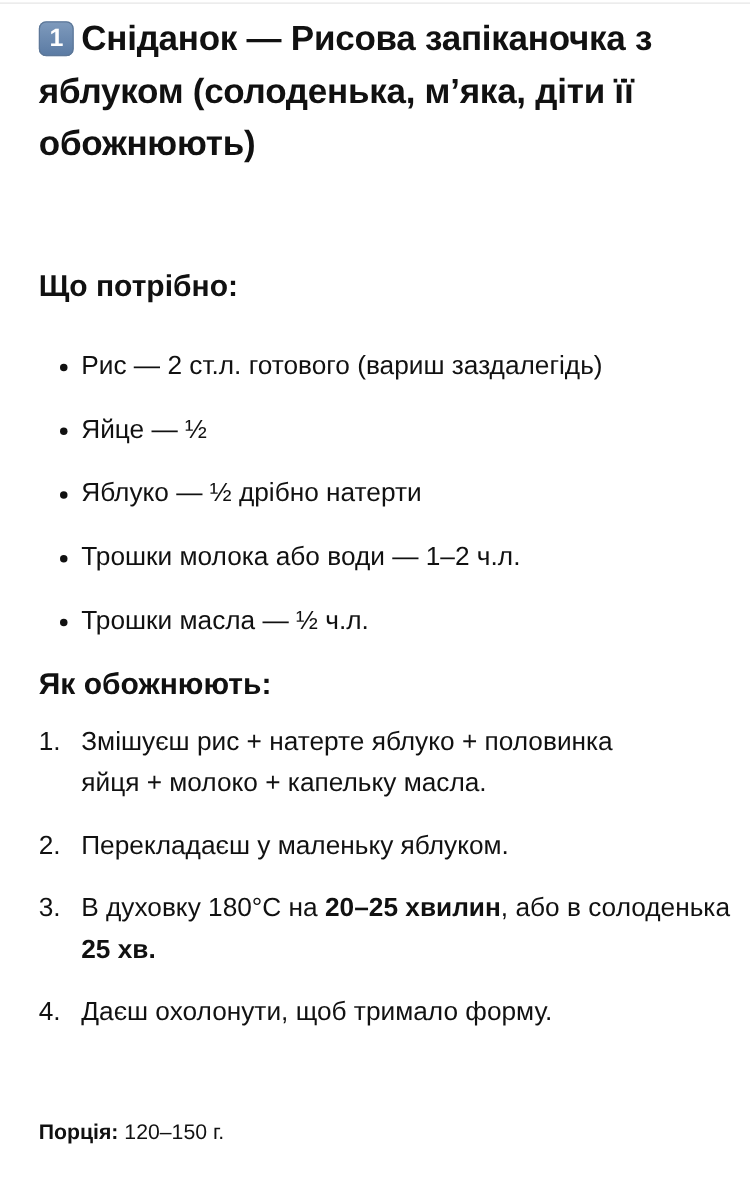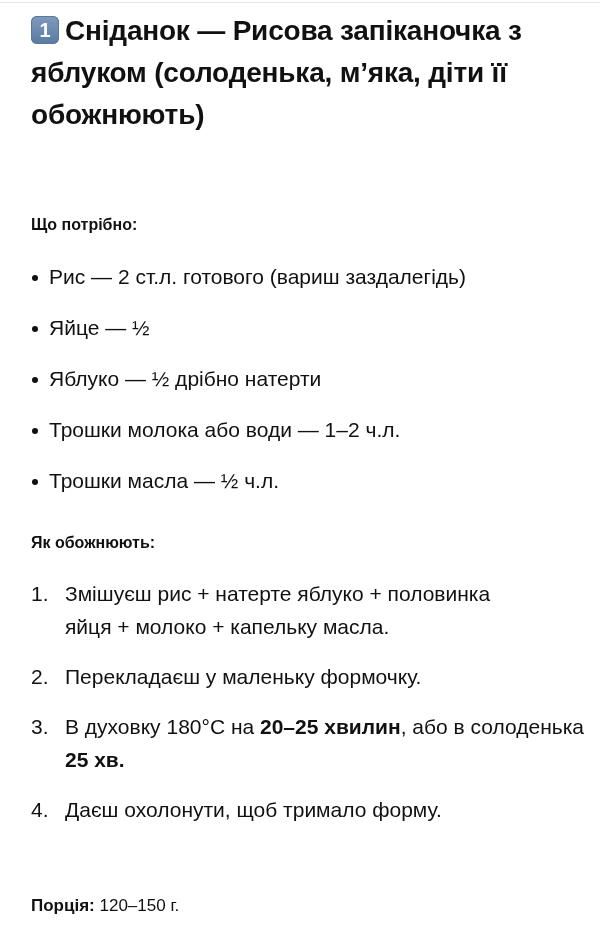--- a/index.html
+++ b/index.html
@@ -43,29 +43,29 @@
       box-shadow: inset 0 0 0 1px #5d7797;
       color: #ffffff;
       font-size: 20px;
       font-weight: 700;
       line-height: 28px;
       text-align: center;
       vertical-align: 3px;
       margin-right: 6px;
     }
     .section-heading {
-      font-size: 16px;
+      font-size: 24px;
       font-weight: 700;
       margin: 0;
       position: absolute;
       left: 0;
     }
     .bullets {
       list-style: none;
-      margin: 0;
+      margin: 16px;
       padding: 0;
       position: absolute;
       left: 0;
     }
     .bullets li {
       font-size: 21px;
       height: 51px;
       line-height: 28px;
       position: relative;
       padding-left: 18px;
@@ -128,21 +128,21 @@
 
   <h2 class="section-heading" style="top:524px;">Як обожнюють:</h2>
 
   <ol class="steps" style="top:567px;">
     <li style="width:430px; margin-bottom:17px;">
       <span class="step-num">1.</span>
       <span>Змішуєш рис + натерте яблуко + половинка яйця + молоко + капельку масла.</span>
     </li>
     <li style="margin-bottom:17px;">
       <span class="step-num">2.</span>
-      <span>Перекладаєш у маленьку формочку.</span>
+      <span>Перекладаєш у маленьку яблуком.</span>
     </li>
     <li style="width:540px; margin-bottom:17px;">
       <span class="step-num">3.</span>
       <span><span>В духовку 180°C на </span><span class="b">20–25 хвилин</span><span>, або в солоденька </span><span class="b">25 хв.</span></span>
     </li>
     <li>
       <span class="step-num">4.</span>
       <span>Даєш охолонути, щоб тримало форму.</span>
     </li>
   </ol>

